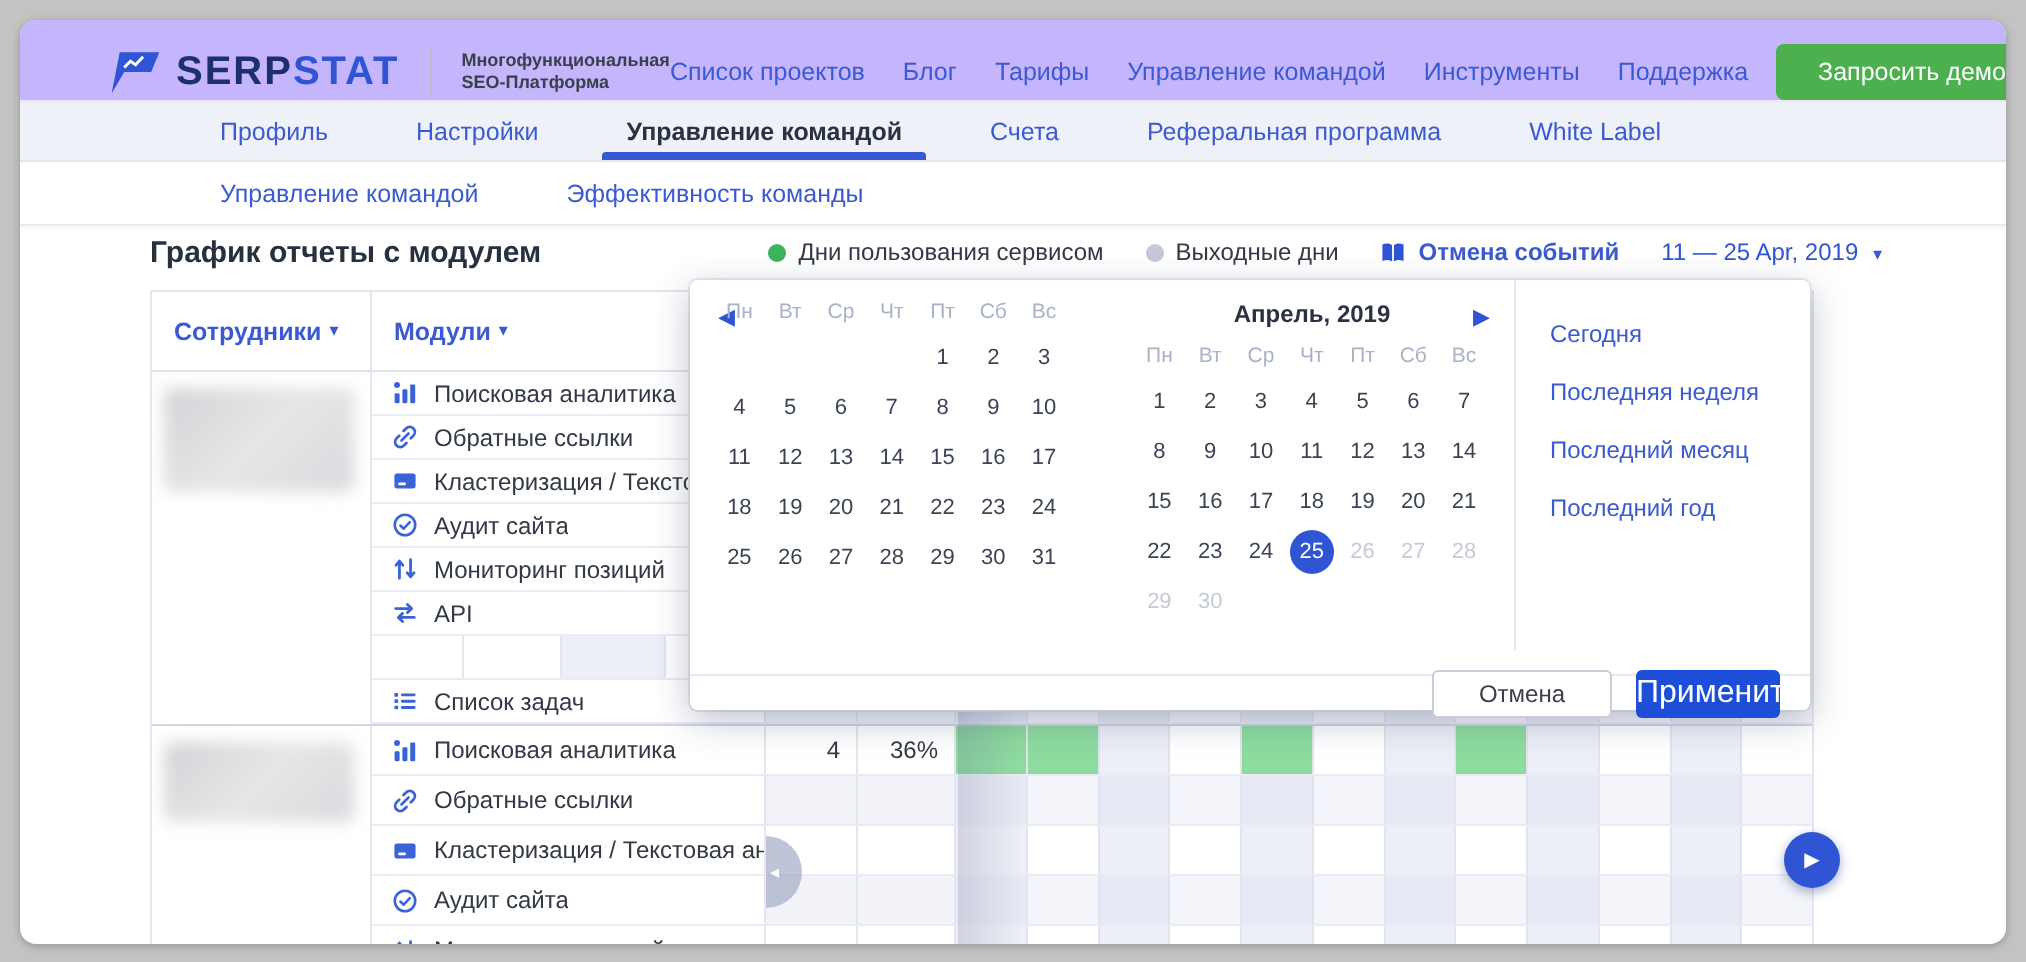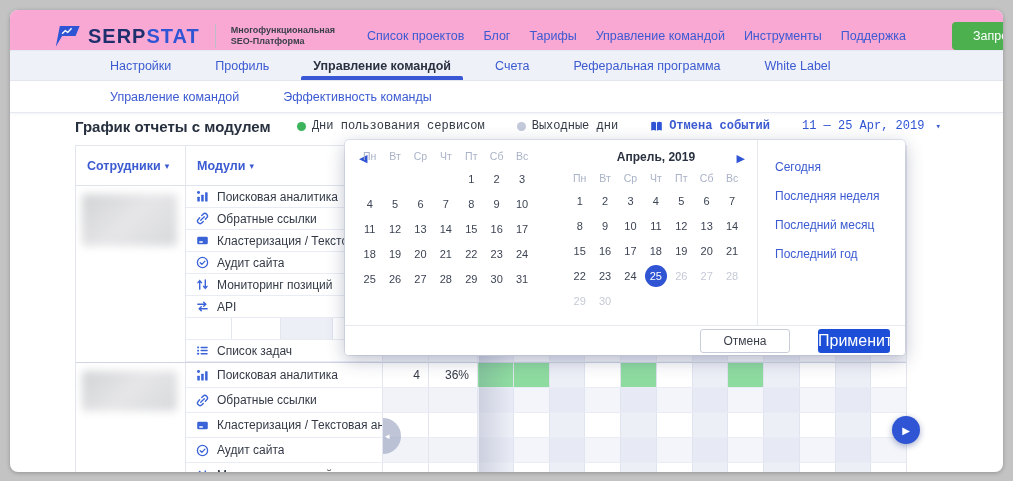--- a/index.html
+++ b/index.html
@@ -1,42 +1,42 @@
 <!DOCTYPE html>
 <html><head>
 <meta charset="utf-8">
 <style>
   * { margin:0; padding:0; box-sizing:border-box; }
   html,body { width:1013px; height:481px; font-family:"Liberation Sans","DejaVu Sans",sans-serif; }
   body { background:#c3c3c4; position:relative; overflow:hidden; }
   .card { position:absolute; left:10px; top:10px; width:993px; height:462px; background:#fff; border-radius:8px; overflow:hidden; box-shadow:0 1px 4px rgba(0,0,0,.25); }
 
   
-  .topbar { position:absolute; left:0; top:0; width:100%; height:52px; display:flex; align-items:center; padding:0 16px 0 44px; background:#f9a8d4;gap:32px; }
+  .topbar { position:absolute; left:0; top:0; width:100%; height:52px; display:flex; align-items:center; padding:0 16px 0 44px; background:#c4b5fd; }
   .logo { display:flex; align-items:center; gap:7px; }
   .logo-text { font-size:20px; font-weight:bold; letter-spacing:1px; }
   .logo-text .p1 { color:#1e2f6e; } .logo-text .p2 { color:#2f55d4; }
   .logo-div { width:1px; height:24px; background:#b9bec9; margin:0 8px; }
   .tagline { font-size:9px; line-height:11px; color:#3a3f4a; font-weight:bold; }
   .topnav { display:flex; align-items:center; gap:19px; margin-left:auto; }
   .topnav a { font-size:12.5px; color:#3b5ad1; text-decoration:none; white-space:nowrap; }
   .demo-btn { background:#4cb04f; color:#fff; font-size:12.5px; border:none; border-radius:4px; padding:7px 21px; margin-left:14px; cursor:pointer; white-space:nowrap; }
   .avatar { width:23px; height:23px; margin-left:10px; cursor:pointer; }
 
   
   .tabs1 { position:absolute; left:0; top:40px; width:100%; height:31px; background:#eff1f8; border-top:1px solid #e6e9f1; border-bottom:1px solid #e3e6ef; display:flex; align-items:stretch; padding-left:78px; }
   .tabs2 { position:absolute; left:0; top:72px; width:100%; height:31px; background:#fff; border-bottom:1px solid #e6e9f1; box-shadow:0 1px 3px rgba(40,50,90,.06); display:flex; align-items:stretch; padding-left:78px; }
   .tab { position:relative; display:flex; align-items:center; padding:0 22px; font-size:12.5px; color:#3b5ad1; cursor:pointer; white-space:nowrap; }
   .tab.active { color:#2a3140; font-weight:bold; }
   .tab.active::after { content:""; position:absolute; left:10px; right:10px; bottom:0; height:4px; background:#3757d4; border-radius:2px 2px 0 0; }
 
   
   .pagehead { position:absolute; left:65px; right:62px; top:104px; height:24px; display:flex; align-items:center; }
   .page-title { font-size:15px; font-weight:bold; color:#27303f; }
-  .legend { display:flex; align-items:flex-start; gap:32px; margin-left:auto;font-family:Liberation Mono, monospace; }
+  .legend { display:flex; align-items:flex-start; gap:21px; margin-left:auto; }
   .leg-item { display:flex; align-items:center; gap:6px; font-size:12px; color:#333a46; white-space:nowrap; }
   .dot { width:9px; height:9px; border-radius:50%; }
   .leg-link { color:#3b5ad1; cursor:pointer; font-weight:bold; }
   .daterange { font-size:12px; color:#2f55d4; cursor:pointer; white-space:nowrap; }
 
   
   .tbl { position:absolute; left:65px; top:135px; width:832px; height:327px; border:1px solid #e3e6ef; border-bottom:none; background:#fff; }
   .tbl-head { position:absolute; left:0; top:0; width:100%; height:40px; border-bottom:1px solid #dfe3ee; display:flex; }
   .th { font-size:12.5px; color:#3b5ad1; font-weight:bold; display:flex; align-items:center; padding-left:11px; cursor:pointer; }
   .th-emp { width:110px; border-right:1px solid #e3e6ef; }
@@ -66,21 +66,21 @@
   .month.m0 { left:12px; } .month.m1 { left:222px; }
   .month-title { text-align:center; font-size:12px; font-weight:bold; color:#2a3140; height:22px; line-height:22px; }
   .mgrid { display:grid; grid-template-columns:repeat(7,25.4px); }
   .wd { font-size:10.5px; color:#a9b2c6; text-align:center; height:20px; line-height:20px; }
   .day { font-size:11px; color:#3c4454; text-align:center; height:25px; display:flex; align-items:center; justify-content:center; cursor:pointer; }
   .day .dnum { width:22px; height:22px; line-height:22px; border-radius:50%; }
   .day.sel .dnum { background:#2f55d4; color:#fff; }
   .day.off { color:#c5cad6; cursor:default; }
   .cal-side { position:absolute; left:412px; top:0; width:148px; height:185px; border-left:1px solid #e7e9f1; padding:20px 0 0 17px; }
   .cal-side a { display:block; font-size:12px; color:#3b5ad1; text-decoration:none; margin-bottom:15px; cursor:pointer; }
-  .cal-foot { position:absolute; left:0; bottom:0; width:100%; height:30px; border-top:1px solid #e7e9f1; display:flex; align-items:center; justify-content:flex-end; gap:28px; padding-right:15px; background:#fff; border-radius:0 0 4px 4px; }
+  .cal-foot { position:absolute; left:0; bottom:0; width:100%; height:18px; border-top:1px solid #e7e9f1; display:flex; align-items:center; justify-content:flex-end; gap:12px; padding-right:15px; background:#fff; border-radius:0 0 4px 4px; }
   .btn-cancel { width:90px; height:24px; background:#fff; border:1px solid #c8cdd9; border-radius:3px; font-size:12px; color:#3a3f4a; cursor:pointer; font-family:inherit; }
   .btn-apply { width:72px; height:24px; background:#1d4ed8; border:none; border-radius:3px; font-size:16px; color:#fff; cursor:pointer; font-family:inherit; }
 </style>
 </head>
 <body>
 
 <div class="card">
 
   <div class="topbar">
     <div class="logo">
@@ -103,22 +103,22 @@
     <button class="demo-btn">Запросить демо</button>
 
     <svg class="avatar" viewBox="0 0 24 24">
       <circle cx="12" cy="12" r="10.4" fill="none" stroke="#2f55d4" stroke-width="1.6"></circle>
       <circle cx="12" cy="9.3" r="3.1" fill="#2f55d4"></circle>
       <path d="M5.8 19.2a7.3 7.3 0 0 1 12.4 0 10.4 10.4 0 0 1-12.4 0z" fill="#2f55d4"></path>
     </svg>
   </div>
 
   <div class="tabs1" id="tabs1">
+      <div class="tab">Профиль</div>
       <div class="tab">Настройки</div>
-      <div class="tab">Профиль</div>
       <div class="tab active">Управление командой</div>
       <div class="tab">Счета</div>
       <div class="tab">Реферальная программа</div>
       <div class="tab">White Label</div>
     </div>
   <div class="tabs2" id="tabs2">
       <div class="tab">Управление командой</div>
       <div class="tab">Эффективность команды</div>
     </div>
 

